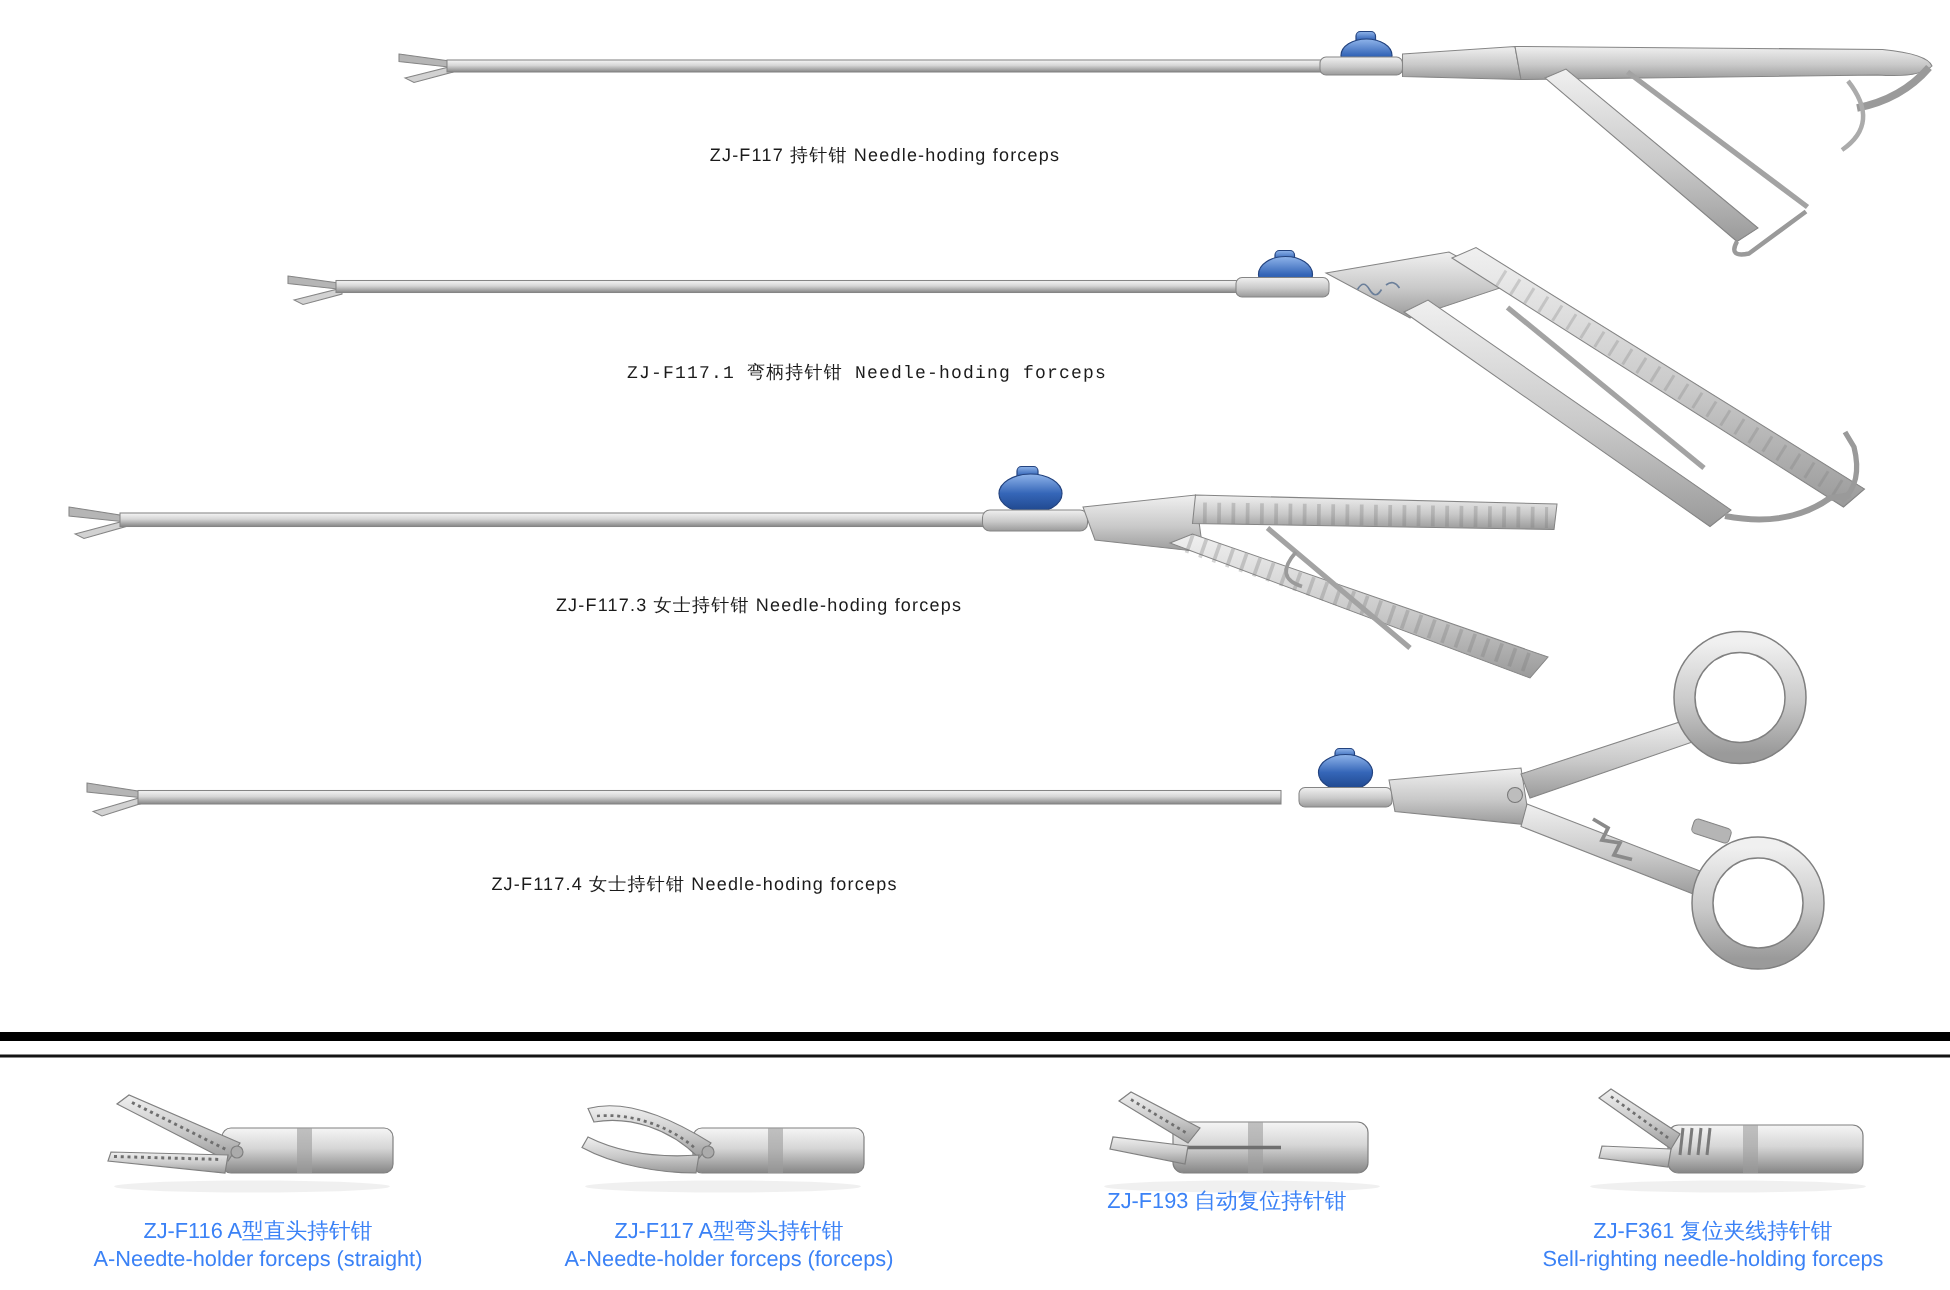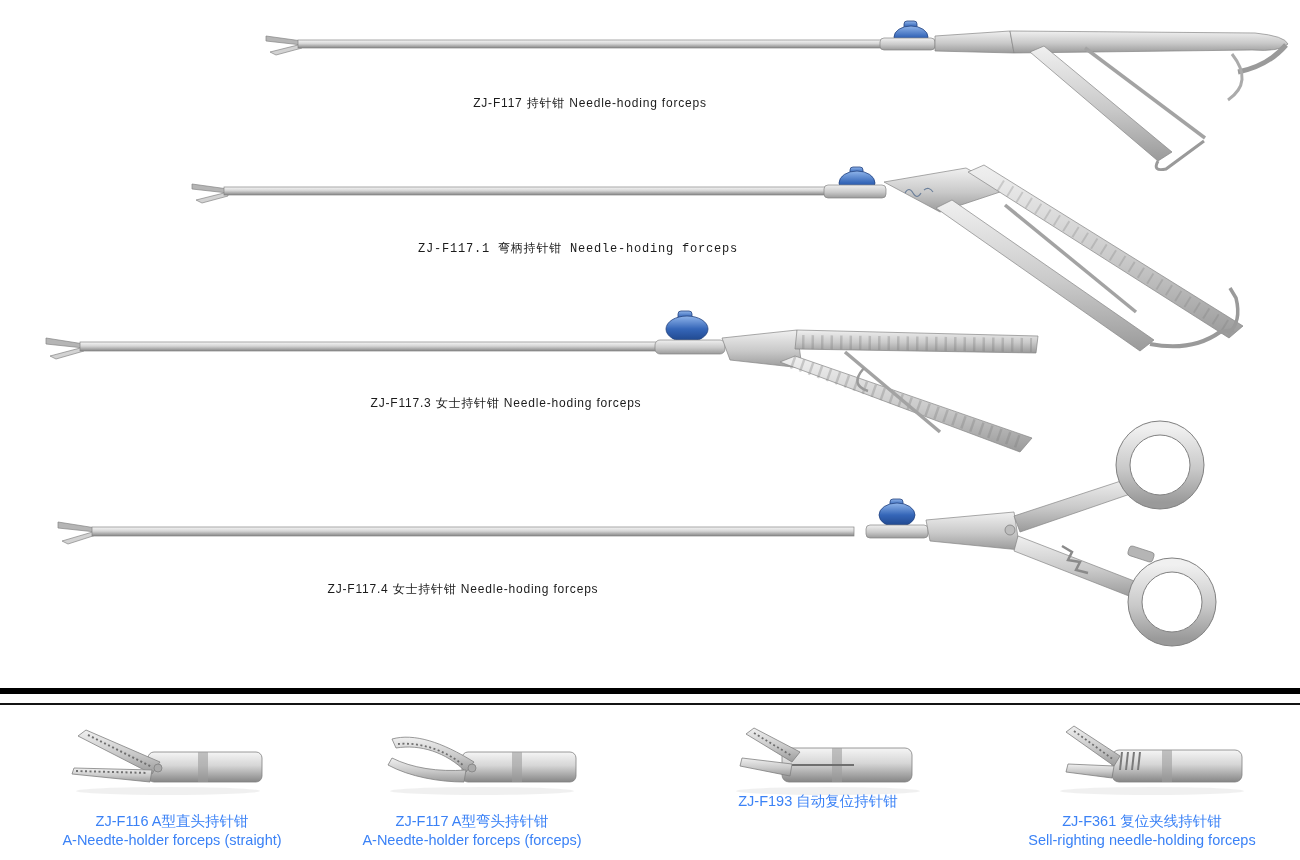--- a/index.html
+++ b/index.html
@@ -29,21 +29,21 @@
   .divider-thin{position:absolute;left:0;top:703px;width:1300px;height:2px;background:#141414;}
   .caption{
     position:absolute;
     text-align:center;
     font-size:14.5px;
     line-height:19px;
     color:#3b82f6;
     white-space:nowrap;
   }
   .c1{left:12px;top:812px;width:320px;}
-  .c2{left:312px;top:812px;width:320px;}
+  .c2{left:326px;top:812px;width:320px;}
   .c3{left:658px;top:792px;width:320px;}
   .c4{left:968px;top:812px;width:348px;}
 </style>
 </head>
 <body>
 
 <div class="page">
 
   <svg width="0" height="0" style="position:absolute" aria-hidden="true">
     <defs>

